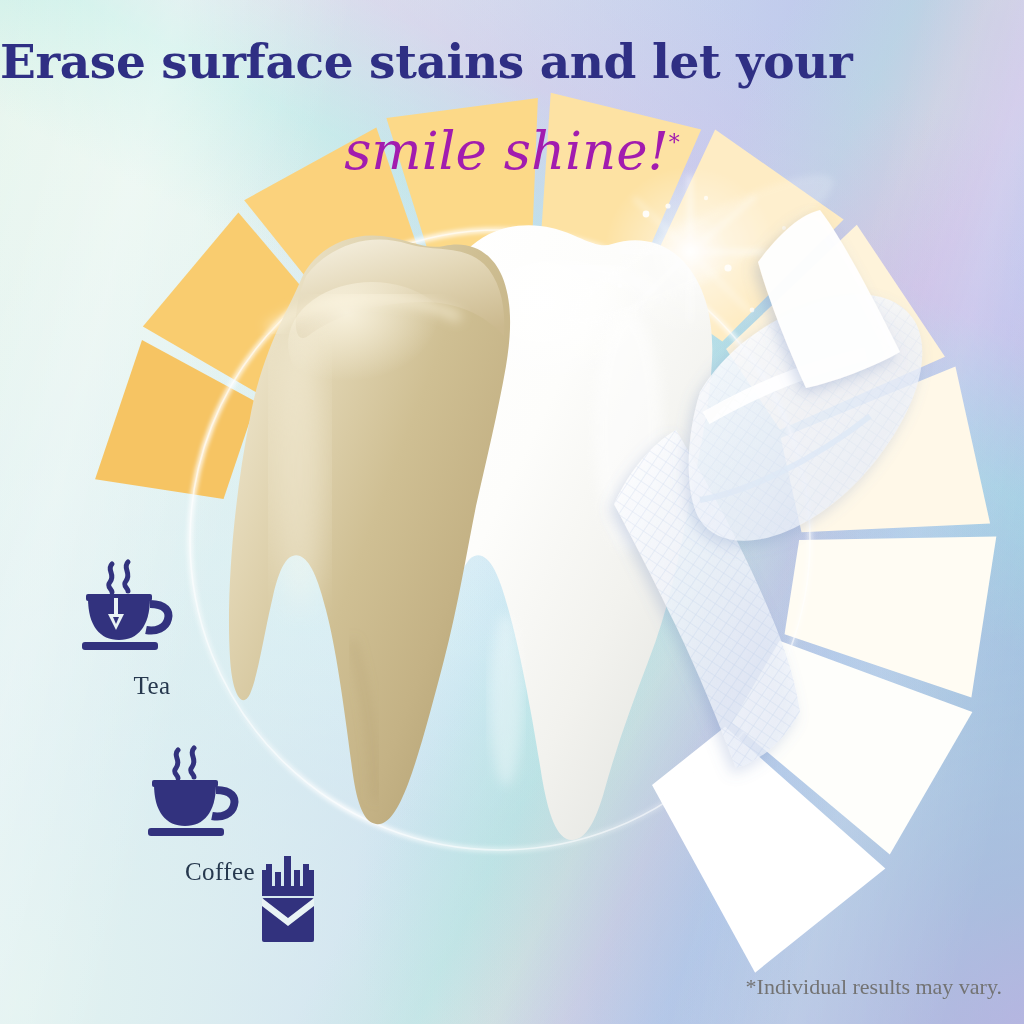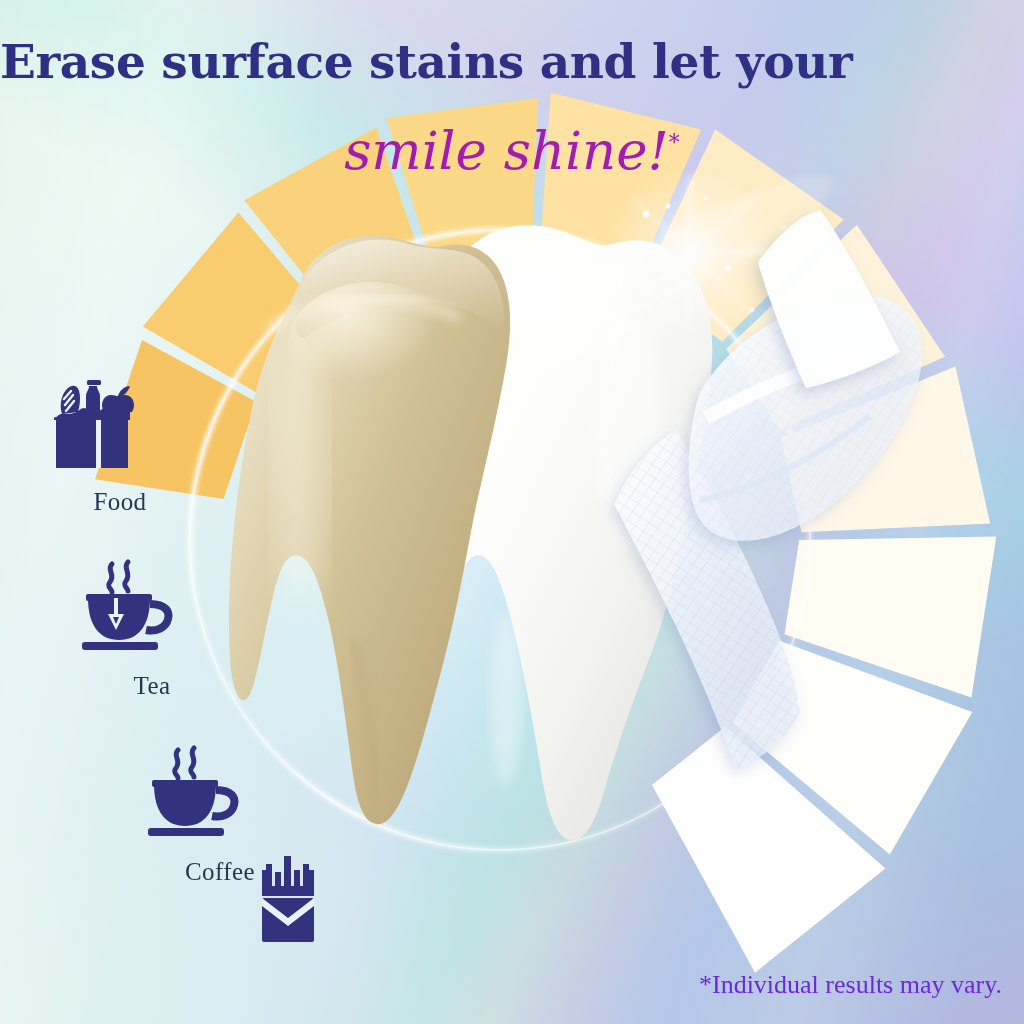--- a/index.html
+++ b/index.html
@@ -40,21 +40,21 @@
 
   
   .headline{position:absolute;left:0;right:0;top:34px;text-align:left;
             font-family:"DejaVu Serif",serif;font-weight:700;font-size:47px;
             letter-spacing:-.4px;color:#2f2f84;white-space:nowrap;}
   .sub{position:absolute;left:0;right:0;top:108px;text-align:center;
        font-family:"DejaVu Serif",serif;font-style:italic;font-weight:400;
        font-size:53px;color:#a21caf;white-space:nowrap;margin-top:12px;}
   .sub .star{font-size:22px;vertical-align:super;font-style:normal;}
   .foot{position:absolute;right:22px;bottom:24px;font-family:"Liberation Serif",serif;
-        font-size:26px;color:#6d28d9;text-align:right;}
+        font-size:22px;color:#737373;text-align:right;}
 
   
   .stain{position:absolute;text-align:center;}
   .stain .ico{display:block;margin:0 auto;}
   .stain .lbl{display:block;font-family:"Liberation Serif",serif;
               font-size:25px;color:#26384e;margin-top:12px;letter-spacing:.4px;}
   #stain-0{left:40px;top:372px;width:160px;}
   #stain-1{left:72px;top:556px;width:160px;}
   #stain-2{left:140px;top:742px;width:160px;}
   #stain-3{left:236px;top:848px;width:230px;}
@@ -307,48 +307,20 @@
                  C780 232 802 214 820 210 Z" fill="#ffffff" fill-opacity=".96"></path>
       </g>
     </svg>
   </div>
 
   <div class="headline">Erase surface stains and let your</div>
   <div class="sub">
     <span>smile shine!</span><span class="star">*</span>
   </div>
 
-  <div class="stain" id="stain-0">
-    <span class="ico">
-      <svg width="104" height="104" viewBox="0 0 104 104">
-        <g fill="#32327e">
-          <path d="M16 44 L16 96 L88 96 L88 44 Z"></path>
-          <rect x="56" y="44" width="5" height="52" fill="#e9f3f5"></rect>
-          <path d="M14 46 C22 36 30 46 38 38 C46 30 54 44 62 36 C70 28 80 44 90 38
-                   L90 48 L14 48 Z" fill="#32327e"></path>
-          <path d="M14 44 C22 34 30 44 38 36 C46 28 54 42 62 34 C70 26 80 42 90 36" stroke="#e9f3f5" stroke-width="5" fill="none"></path>
-
-          <path d="M22 42 C18 30 24 16 32 14 C40 12 42 26 38 40 Z"></path>
-          <g stroke="#e9f3f5" stroke-width="2.4" stroke-linecap="round">
-            <line x1="25" y1="33" x2="33" y2="23"></line>
-            <line x1="26" y1="39" x2="34" y2="29"></line>
-            <line x1="24" y1="27" x2="31" y2="19"></line>
-          </g>
-
-          <path d="M46 40 L46 24 C46 20 49 18 49 14 L57 14 C57 18 60 20 60 24 L60 40 Z"></path>
-          <rect x="47" y="8" width="14" height="5" rx="1.5"></rect>
-
-          <path d="M64 40 C60 34 62 24 70 23 C74 22.6 76 24 78 24 C80 24 82 22.6 86 23
-                   C94 24 96 34 92 40 Z"></path>
-          <path d="M78 24 C80 17 86 14 90 14 C88 20 84 24 78 25 Z"></path>
-        </g>
-      </svg>
-    </span>
-    <span class="lbl">Food</span>
-  </div>
 
   <div class="stain" id="stain-1">
     <span class="ico">
       <svg width="104" height="104" viewBox="0 0 104 104">
         <g fill="#32327e">
 
           <path d="M40 8 C34 14 44 18 38 26 C34 31 40 33 40 36" stroke="#32327e" stroke-width="5" fill="none" stroke-linecap="round"></path>
           <path d="M56 6 C50 12 60 17 54 25 C50 30 56 32 56 35" stroke="#32327e" stroke-width="5" fill="none" stroke-linecap="round"></path>
 
           <path d="M16 42 L78 42 C78 70 66 84 47 84 C28 84 16 70 16 42 Z"></path>

